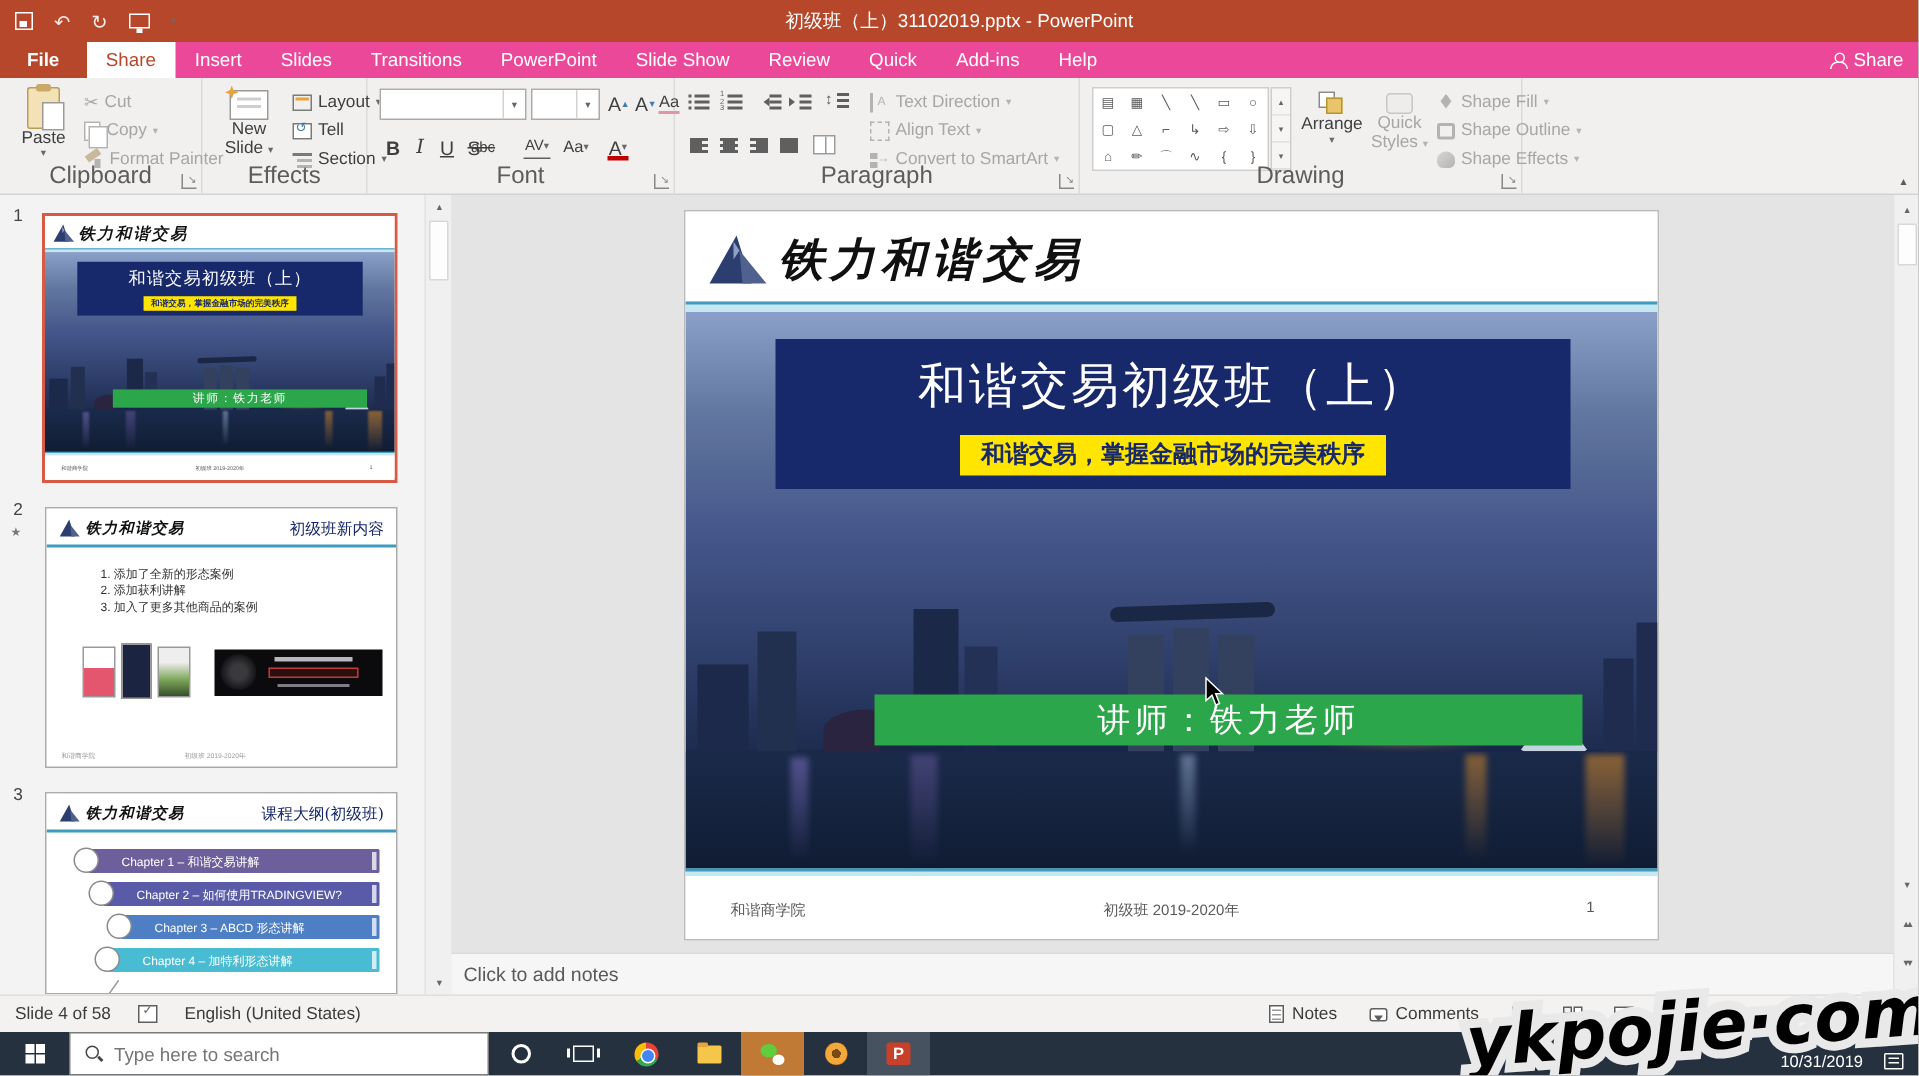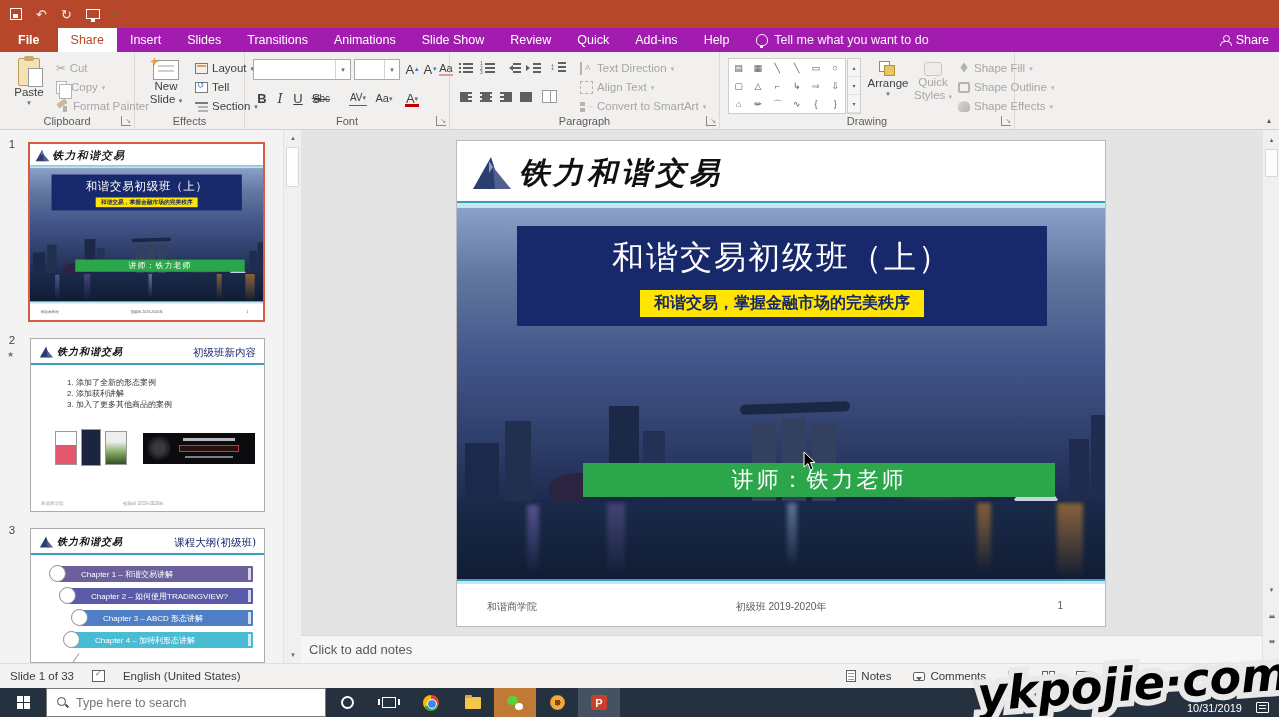--- a/index.html
+++ b/index.html
@@ -18,36 +18,36 @@
   .tb-right{position:absolute;right:0;top:0;height:28px;display:flex;align-items:center}
   .signin{background:#fff;color:#B7472A;font-size:12px;border:1px solid #f0d9d2;padding:3px 12px;margin-right:18px;cursor:pointer}
   .ic-ribbonopts{width:15px;height:11px;border:1.5px solid #fff;margin-right:6px;position:relative}
   .ic-ribbonopts:after{content:"";position:absolute;left:2px;top:2px;width:8px;height:2px;background:#fff}
   .wbtn{width:40px;height:28px;display:flex;align-items:center;justify-content:center;color:#fff;font-size:13px;cursor:pointer}
   .ic-min{width:10px;height:1.5px;background:#fff}
   .ic-restore{width:9px;height:9px;border:1.5px solid #fff;position:relative}
   .ic-restore:before{content:"";position:absolute;left:1px;top:-4px;width:9px;height:9px;border-top:1.5px solid #fff;border-right:1.5px solid #fff}
 
   
-  .tabrow{position:absolute;left:0;top:28px;width:100%;height:24px;background:#a21caf;display:flex;align-items:stretch;color:#fff;font-size:12.5px}
+  .tabrow{position:absolute;left:0;top:28px;width:100%;height:24px;background:#ec4899;display:flex;align-items:stretch;color:#fff;font-size:12.5px}
   .tab{padding:0 13px;display:flex;align-items:center;cursor:pointer}
   .tab.file{background:#B7472A;padding:0 18px;font-weight:bold}
   .tab.active{background:#fff;color:#B7472A}
   .tellme{display:flex;align-items:center;gap:6px;margin-left:14px;font-size:12.5px;cursor:text;opacity:.95}
   .share{position:absolute;right:10px;top:0;height:24px;display:flex;align-items:center;gap:5px;font-size:12.5px;cursor:pointer}
   .ic-person{width:11px;height:11px;position:relative}
   .ic-person:before{content:"";position:absolute;left:3px;top:0;width:5px;height:5px;border:1.2px solid #fff;border-radius:50%}
   .ic-person:after{content:"";position:absolute;left:0;bottom:0;width:10px;height:4px;border:1.2px solid #fff;border-bottom:none;border-radius:5px 5px 0 0}
   .ic-bulb{width:12px;height:12px;border:1.3px solid #fff;border-radius:50% 50% 40% 40%;position:relative}
   .ic-bulb:after{content:"";position:absolute;left:3px;bottom:-3px;width:3px;height:2px;background:#fff}
 
   
   .ribbon{position:absolute;left:0;top:52px;width:100%;height:78px;background:#F1F0EF;border-bottom:1px solid #D5D3D1;font-size:11.5px;color:#3F3F3F}
   .rgroup{position:absolute;top:0;height:77px;border-right:1px solid #DCDAD8}
-  .glabel{position:absolute;bottom:2px;left:0;right:0;text-align:center;font-size:11px;color:#5E5C5A}
+  .glabel{position:absolute;bottom:2px;left:0;right:0;text-align:center;font-size:16px;color:#5E5C5A}
   .dlg{position:absolute;right:3px;bottom:3px;width:10px;height:10px;border-left:1px solid #8A8886;border-bottom:1px solid #8A8886;font-size:7px;color:#8A8886;text-align:right;line-height:10px;cursor:pointer}
   .bigbtn{position:absolute;top:4px;width:46px;height:60px;display:flex;flex-direction:column;align-items:center;justify-content:flex-start;cursor:pointer;text-align:center;line-height:13px}
   .smallrow{position:absolute;height:18px;display:flex;align-items:center;gap:4px;cursor:pointer;white-space:nowrap}
   .disabled{color:#A8A6A4!important;cursor:default}
   .chev{font-size:7px;color:#6a6a6a;line-height:1}
   .disabled .chev{color:#B5B3B1}
   
   .ic-paste{width:22px;height:28px;background:#F3E2B6;border:1px solid #B99D55;border-radius:2px;position:relative;margin-top:2px}
   .ic-paste:before{content:"";position:absolute;left:5px;top:-3px;width:10px;height:5px;background:#C9A86A;border-radius:2px}
   .ic-paste:after{content:"";position:absolute;right:-4px;bottom:-2px;width:13px;height:17px;background:#fff;border:1px solid #9a9a9a}
@@ -232,38 +232,35 @@
 <div class="app">
 
   <div class="titlebar">
     <div class="qat">
       <span class="ic-save"></span>
       <span class="gi">↶</span>
       <span class="gi">↻</span>
       <span class="ic-monitor"></span>
       <span class="gi chev">▾</span>
     </div>
+    <div class="tb-title">初级班（上）31102019.pptx - PowerPoint</div>
   </div>
 
   <div class="tabrow">
     <div class="tab file">File</div>
     <div class="tab active">Share</div>
     <div class="tab">Insert</div>
     <div class="tab">Slides</div>
     <div class="tab">Transitions</div>
-    <div class="tab">Animations</div>
+    <div class="tab">PowerPoint</div>
     <div class="tab">Slide Show</div>
     <div class="tab">Review</div>
     <div class="tab">Quick</div>
     <div class="tab">Add-ins</div>
     <div class="tab">Help</div>
-    <div class="tellme">
-      <span class="ic-bulb"></span>
-      <span>Tell me what you want to do</span>
-    </div>
     <div class="share">
       <span class="ic-person"></span>
       <span>Share</span>
     </div>
   </div>
 
   <div class="ribbon">
 
     <div class="rgroup" style="left:0;width:135px">
       <div class="bigbtn" style="left:6px">
@@ -645,21 +642,21 @@
         </div>
     </div>
 
     <div class="notespane">
       <span>Click to add notes</span>
     </div>
   </div>
 
   <div class="statusbar">
     <div class="sb-left">
-      <span>Slide 1 of 33</span>
+      <span>Slide 4 of 58</span>
       <span class="ic-spell"></span>
       <span>English (United States)</span>
     </div>
     <div class="sb-right">
       <span class="sb-item">
         <span class="ic-notes"></span>
         <span>Notes</span>
       </span>
       <span class="sb-item">
         <span class="ic-comments"></span>

